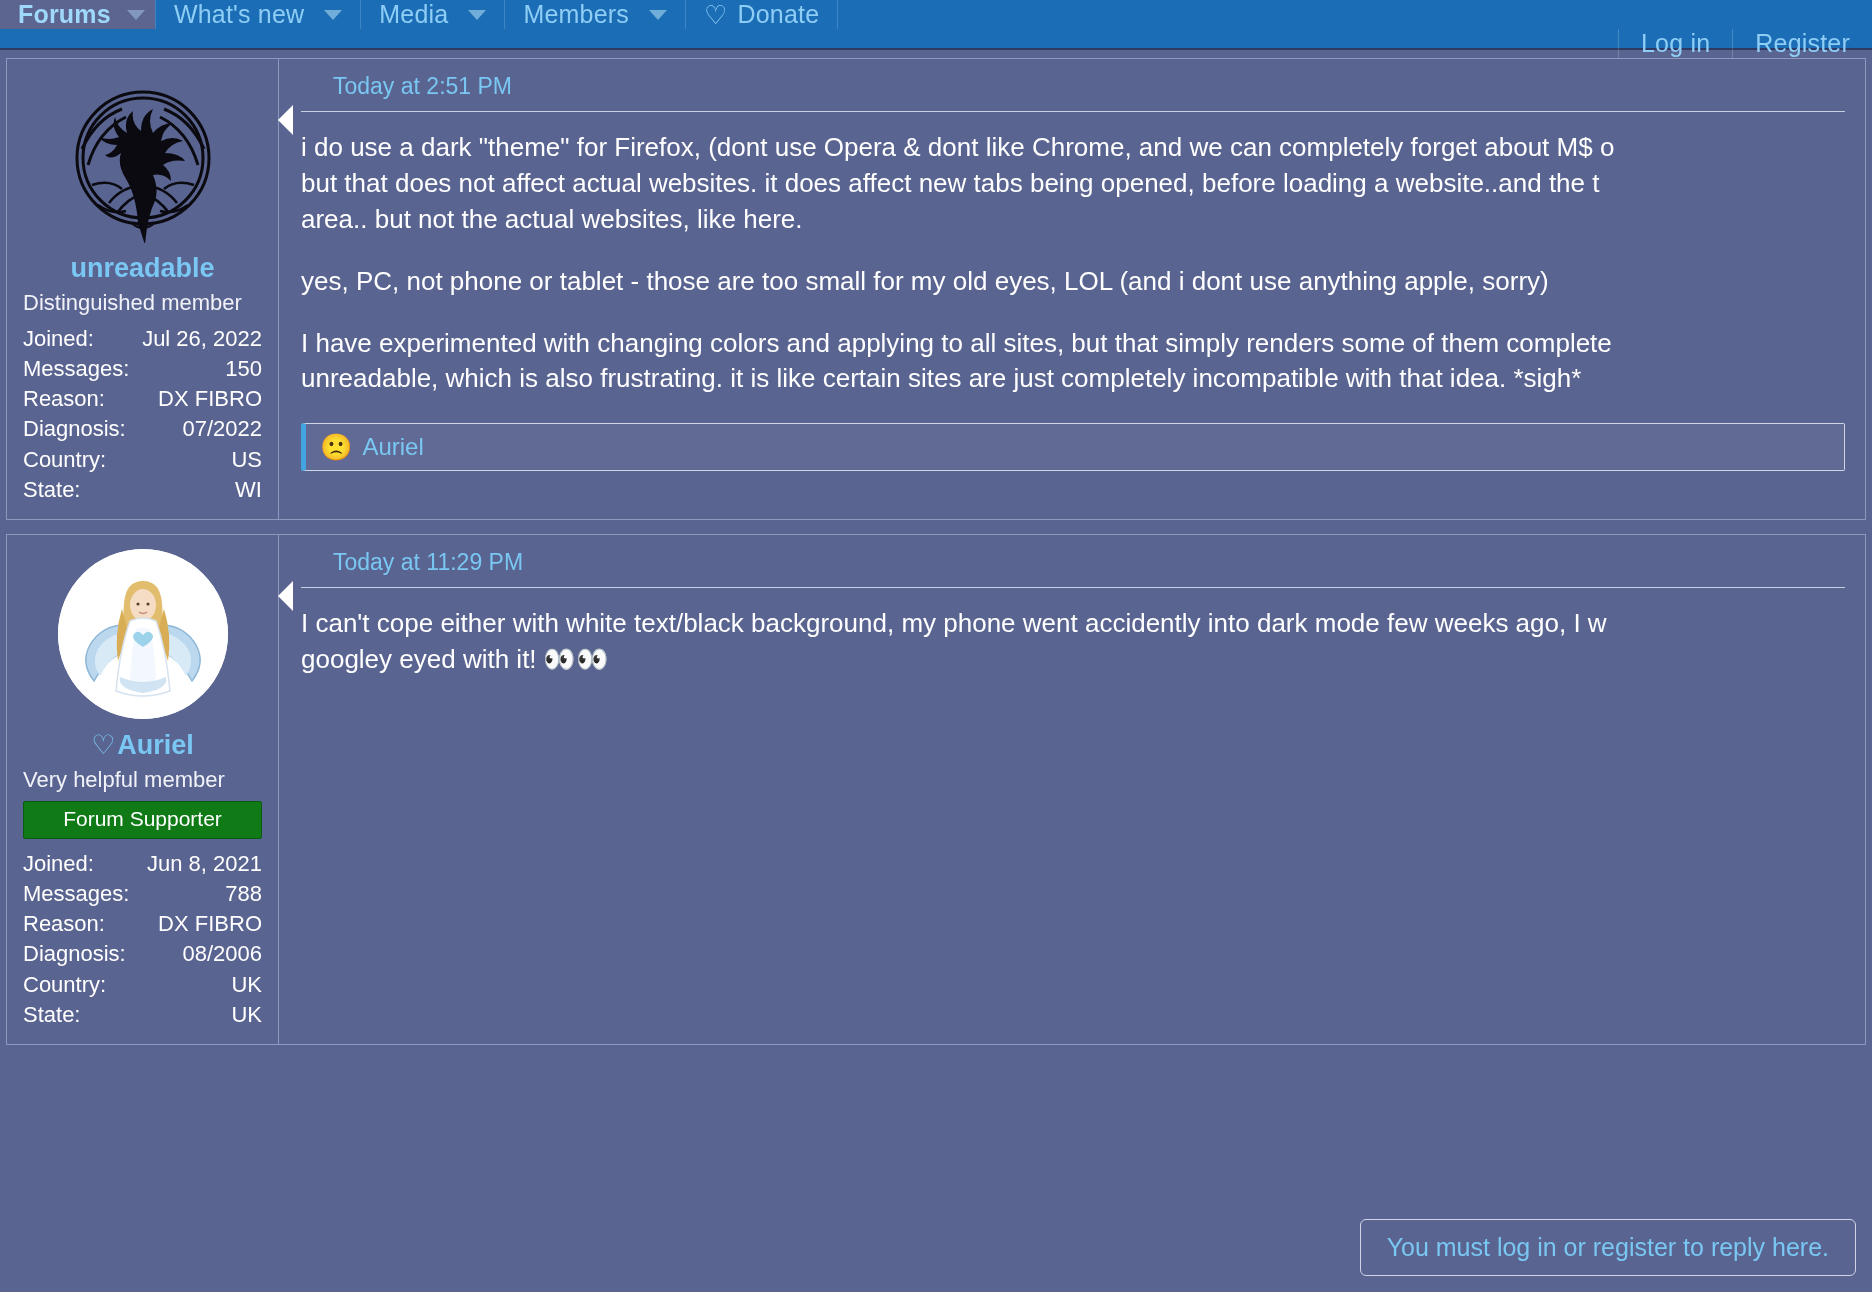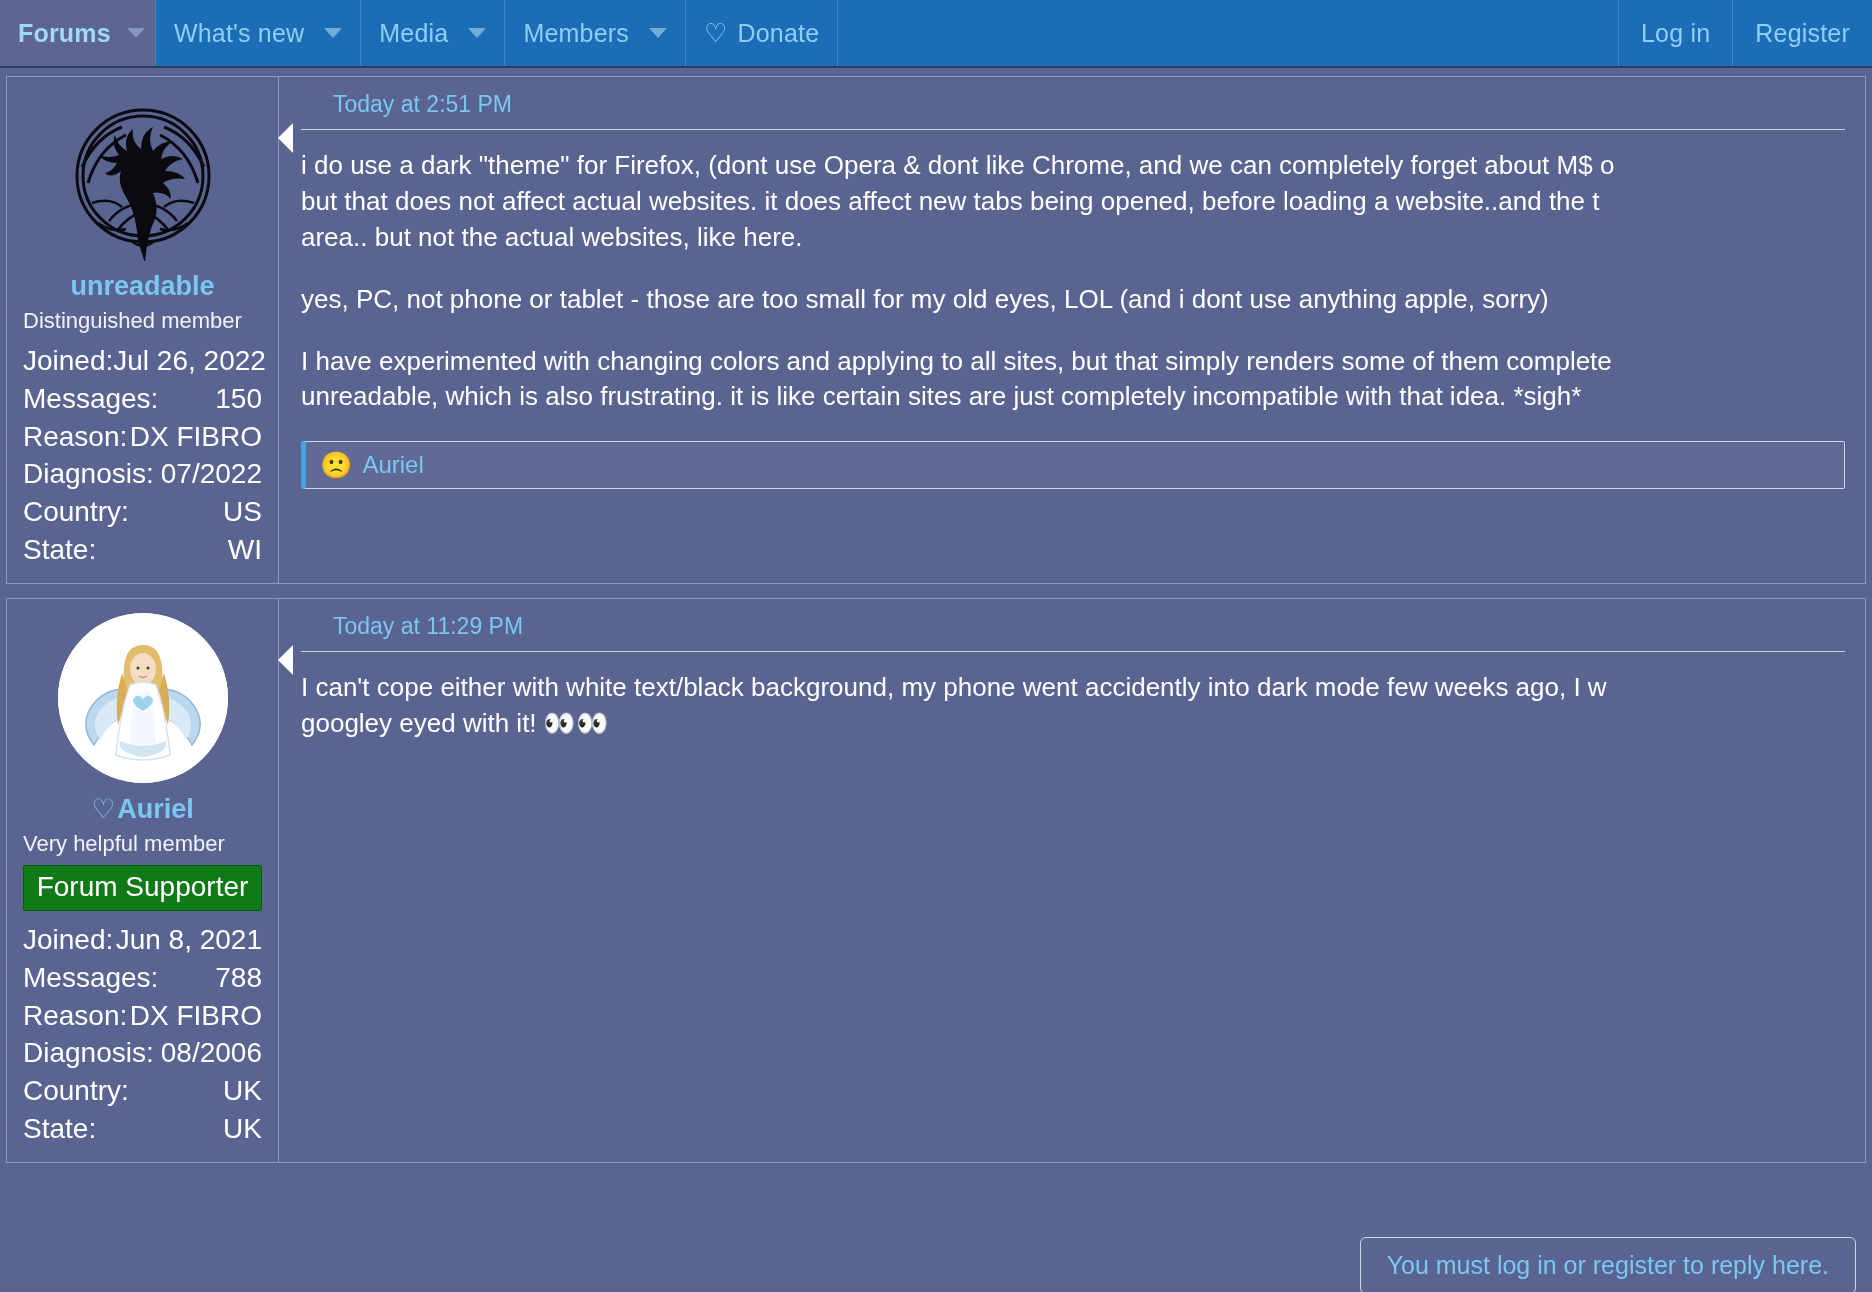--- a/index.html
+++ b/index.html
@@ -7,25 +7,26 @@
     width: 1872px;
     height: 1292px;
     overflow: hidden;
     background: #5a6490;
     font-family: "Liberation Sans", sans-serif;
   }
 
   
   .navbar {
     position: relative;
-    height: 68px;
+    height: 50px;
     background: #1b6eb5;
     display: flex;
     align-items: stretch;
     border-bottom: 2px solid #2f3a63;
+    flex-direction: column;
   }
   .nav-left { display: flex; align-items: stretch; }
   .nav-right { display: flex; align-items: stretch; margin-left: auto; }
 
   .nav-item {
     display: flex;
     align-items: center;
     padding: 0 18px;
     color: #8ecdf5;
     font-size: 25px;
@@ -116,30 +117,30 @@
     color: #f0f2f8;
     font-size: 22px;
     margin-bottom: 8px;
   }
   .banner {
     display: block;
     background: #0f7a16;
     border: 1px solid #0b5c10;
     color: #ffffff;
     text-align: center;
-    font-size: 28px;
+    font-size: 21px;
     padding: 5px 0 7px 0;
     margin: 0 0 10px 0;
     border-radius: 2px;
   }
   .stats { width: 100%; }
   .stats .row {
     display: flex;
     justify-content: space-between;
-    font-size: 28px;
+    font-size: 22px;
     color: #ffffff;
     line-height: 1.28;
     padding: 1px 0;
   }
   .stats .row .k { white-space: nowrap; }
   .stats .row .v { white-space: nowrap; text-align: center; }
 
   
   .msg-col {
     flex: 1 1 auto;

